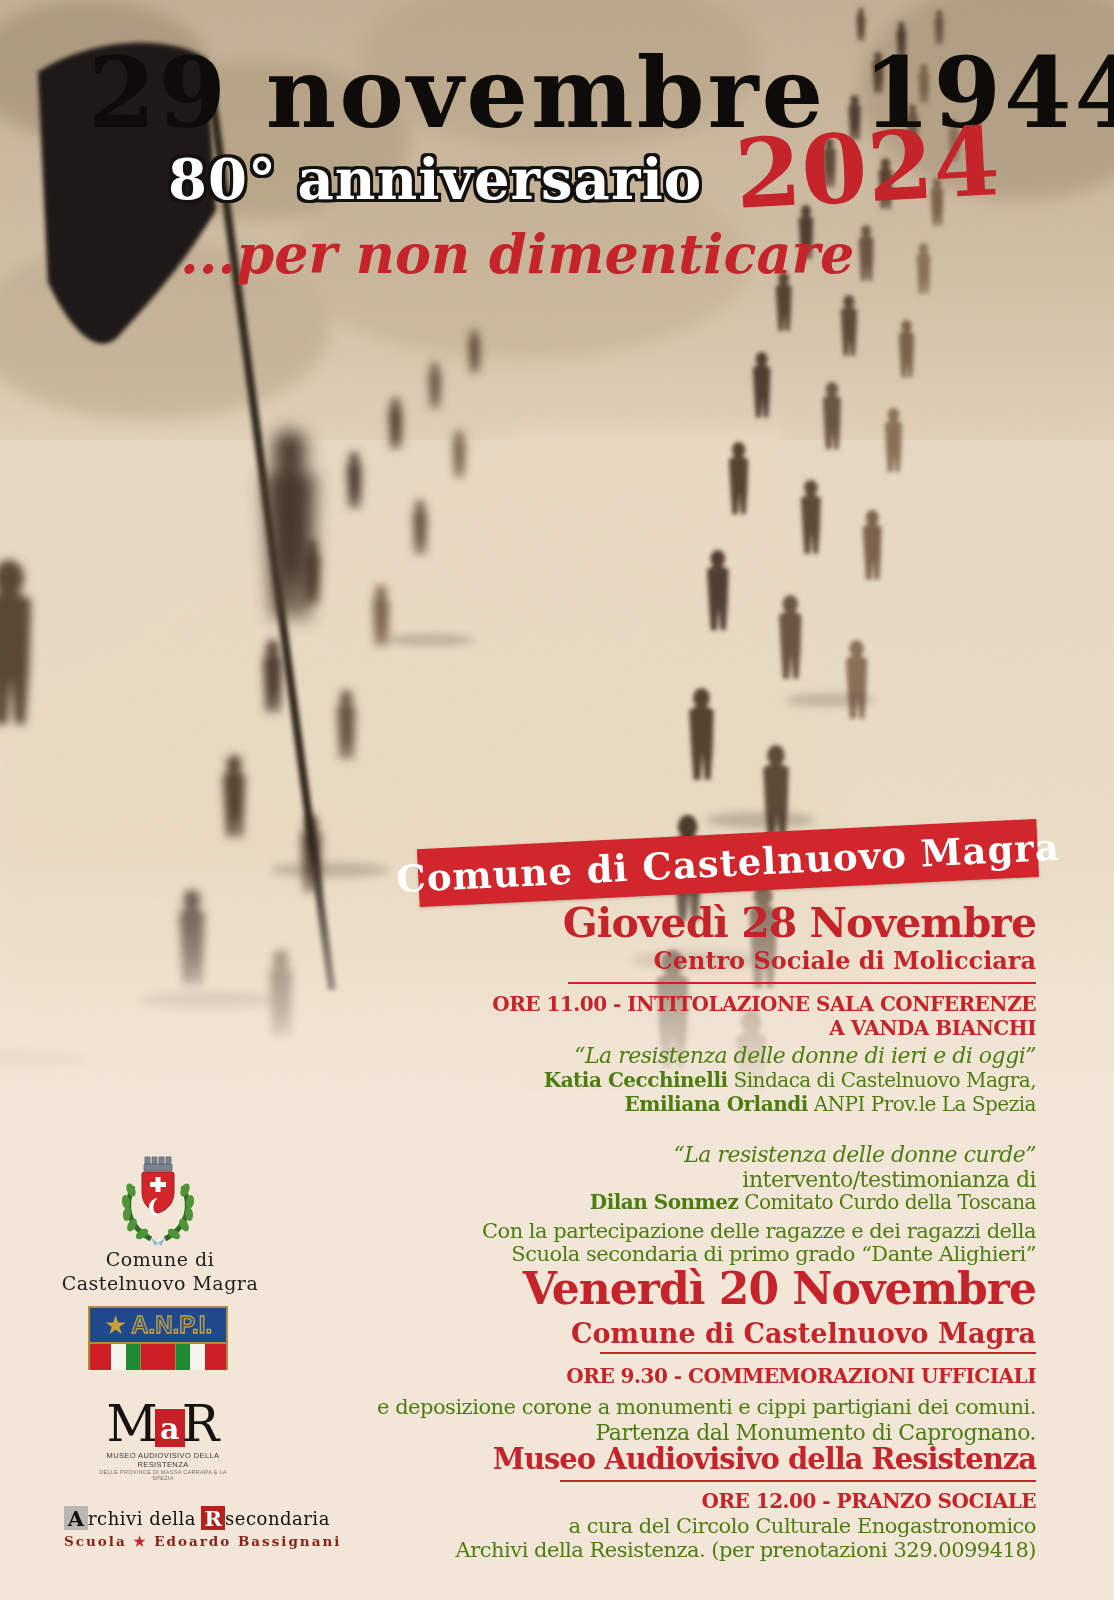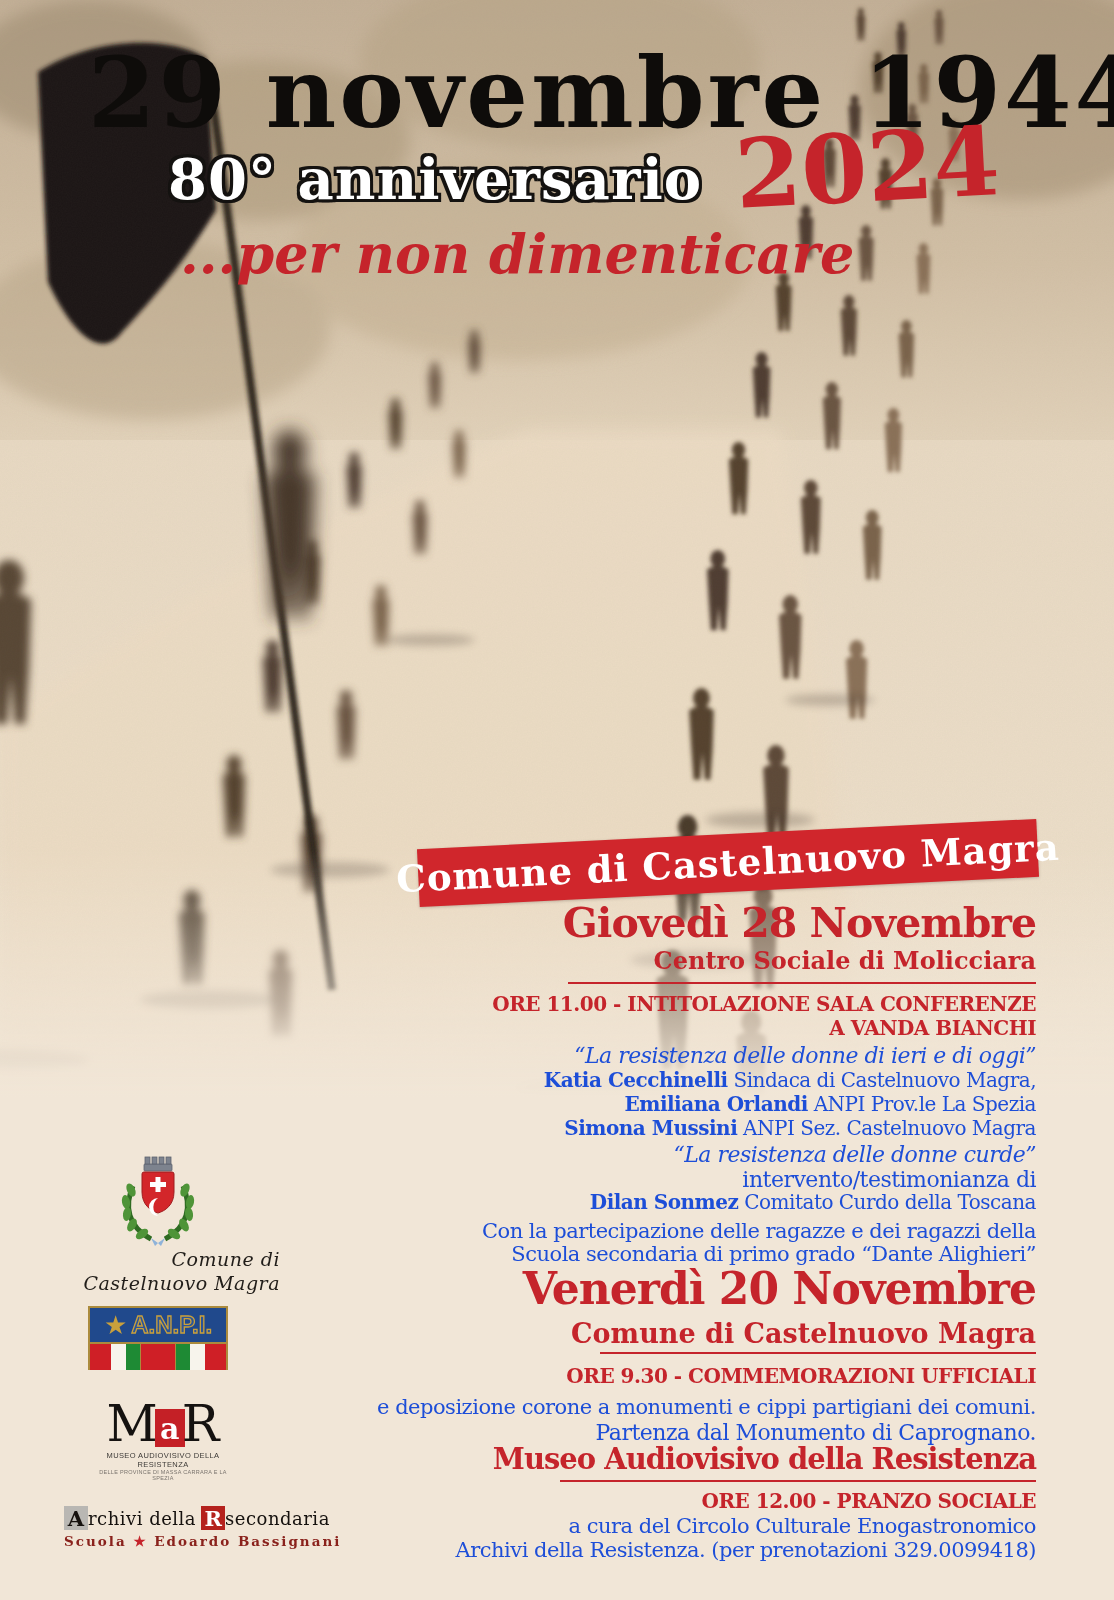--- a/index.html
+++ b/index.html
@@ -19,33 +19,33 @@
   .tagline{position:absolute;left:180px;top:222px;font-size:54px;font-weight:700;font-style:italic;
            color:#c5242b;white-space:nowrap;letter-spacing:0px;}
   
   .banner{position:absolute;left:418px;top:834px;width:620px;height:58px;background:#d0262c;
           transform:rotate(-2.8deg);display:flex;align-items:center;justify-content:center;
           color:#fff;font-size:37px;font-weight:700;letter-spacing:1px;z-index:3;white-space:nowrap;
           box-shadow:0 1px 3px rgba(60,40,30,.25);}
   
   .sched{position:absolute;left:40px;right:78px;top:0;height:100%;z-index:3;}
   .ln{position:absolute;right:0;white-space:nowrap;line-height:1.05;}
-  .red{color:#c5242b;} .blk{color:#1d4ed8;}
+  .red{color:#c5242b;} .blk{color:#4d7c0f;}
   .b{font-weight:700;} .it{font-style:italic;}
   .rule{position:absolute;right:0;height:2px;background:#c5242b;}
   .fs42{font-size:41px;letter-spacing:-1px;margin-left:20px;} .fs46{font-size:44px;letter-spacing:-1px;}
   .fs27{font-size:24px;} .fs28{font-size:27px;}
   .fs20{font-size:20px;letter-spacing:-0.5px;} .fs29m{font-size:29px;letter-spacing:-1px;}
   .fs22q{font-size:22px;letter-spacing:-0.5px;} .fs20n{font-size:20px;letter-spacing:-0.5px;}
   .fs22{font-size:22px;letter-spacing:-0.5px;} .fs21{font-size:21px;letter-spacing:-0.5px;}
   
   .logos{position:absolute;left:0;top:0;z-index:3;}
   .crest{position:absolute;left:111px;top:1150px;}
-  .crest-cap{position:absolute;left:40px;top:1248px;width:240px;text-align:right;
-             font-size:19px;color:#211d19;line-height:1.25;letter-spacing:0.5px;font-style:italic;}
+  .crest-cap{position:absolute;left:40px;top:1248px;width:240px;text-align:center;
+             font-size:19px;color:#211d19;line-height:1.25;letter-spacing:0.5px;}
   .anpi{position:absolute;left:88px;top:1306px;width:140px;height:64px;border:2px solid #ab8b3d;
         box-sizing:border-box;background:#20498c;}
   .anpi-top{height:34px;display:flex;align-items:center;justify-content:center;gap:4px;
             border-bottom:2px solid #ab8b3d;}
   .anpi-star{color:#c9a03c;font-size:26px;line-height:1;}
   .anpi-word{font-family:"Liberation Sans",sans-serif;font-size:24px;font-weight:700;color:#2a5499;
              -webkit-text-stroke:1.3px #c9a03c;letter-spacing:0px;}
   .anpi-strip{height:26px;display:flex;}
   .anpi-strip div{height:100%;}
   .s-r{background:#cf1f26;} .s-w{background:#f7f4ec;} .s-g{background:#1e8a34;}
@@ -204,21 +204,20 @@
 
   <div class="sched">
     <div class="ln red b fs42" style="top:902px">Giovedì 28 Novembre</div>
     <div class="ln red b fs27" style="top:948px">Centro Sociale di Molicciara</div>
     <div class="rule" style="top:982px;width:468px"></div>
     <div class="ln red b fs20" style="top:994px">ORE 11.00 - INTITOLAZIONE SALA CONFERENZE</div>
     <div class="ln red b fs20" style="top:1018px">A VANDA BIANCHI</div>
     <div class="ln blk it fs22q" style="top:1044px">“La resistenza delle donne di ieri e di oggi”</div>
     <div class="ln blk fs20n" style="top:1070px"><span class="b">Katia Cecchinelli</span><span> Sindaca di Castelnuovo Magra,</span></div>
     <div class="ln blk fs20n" style="top:1094px"><span class="b">Emiliana Orlandi</span><span> ANPI Prov.le La Spezia</span></div>
-    <div class="ln blk fs20n" style="top:1118px"><span class="b">Simona Mussini</span><span> ANPI Sez. Castelnuovo Magra</span></div>
     <div class="ln blk it fs22q" style="top:1143px">“La resistenza delle donne curde”</div>
     <div class="ln blk fs22" style="top:1168px">intervento/testimonianza di</div>
     <div class="ln blk fs20n" style="top:1192px"><span class="b">Dilan Sonmez</span><span> Comitato Curdo della Toscana</span></div>
     <div class="ln blk fs21" style="top:1220px">Con la partecipazione delle ragazze e dei ragazzi della</div>
     <div class="ln blk fs21" style="top:1243px">Scuola secondaria di primo grado “Dante Alighieri”</div>
 
     <div class="ln red b fs46" style="top:1266px">Venerdì 20 Novembre</div>
     <div class="ln red b fs28" style="top:1320px">Comune di Castelnuovo Magra</div>
     <div class="rule" style="top:1352px;width:436px"></div>
     <div class="ln red b fs20" style="top:1366px">ORE 9.30 - COMMEMORAZIONI UFFICIALI</div>

